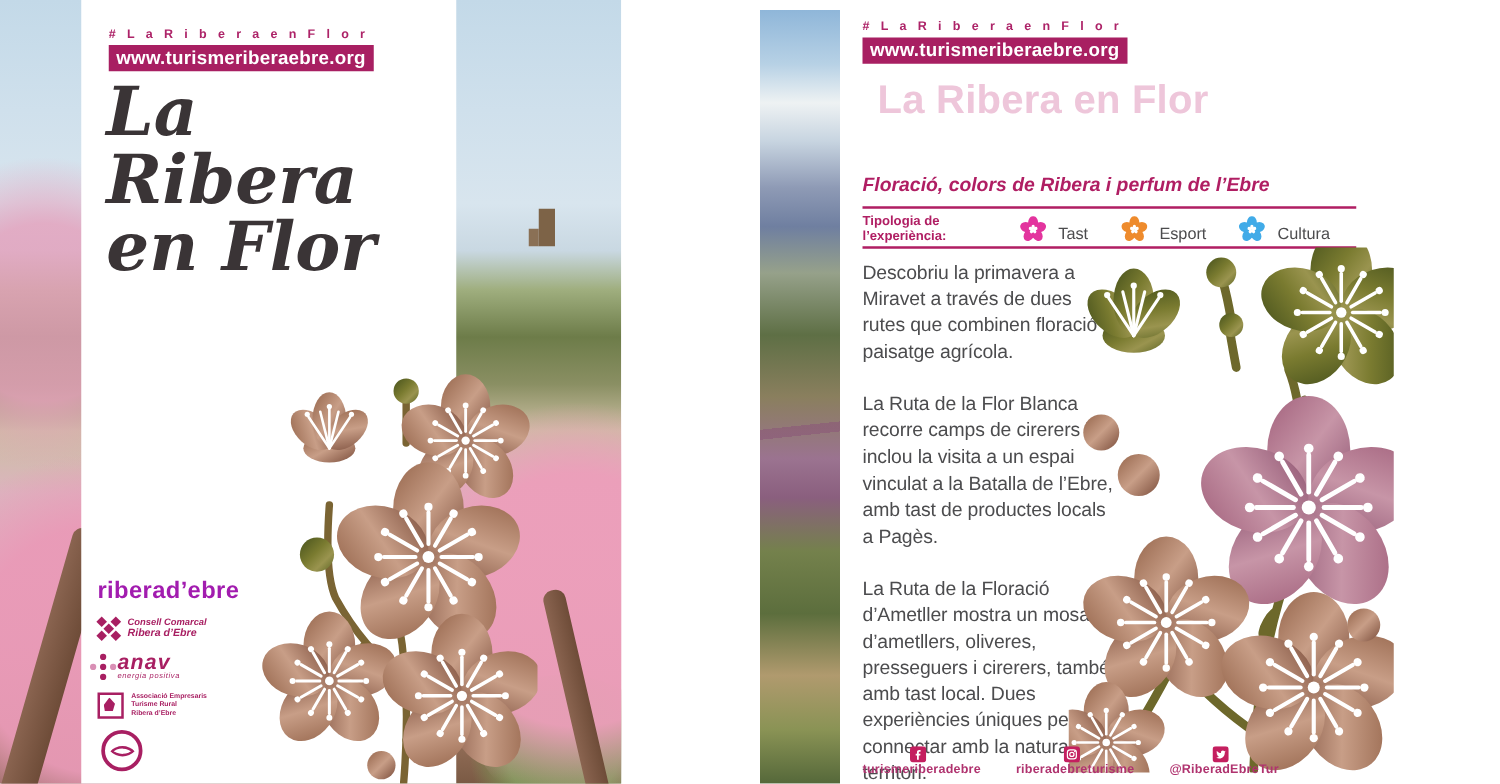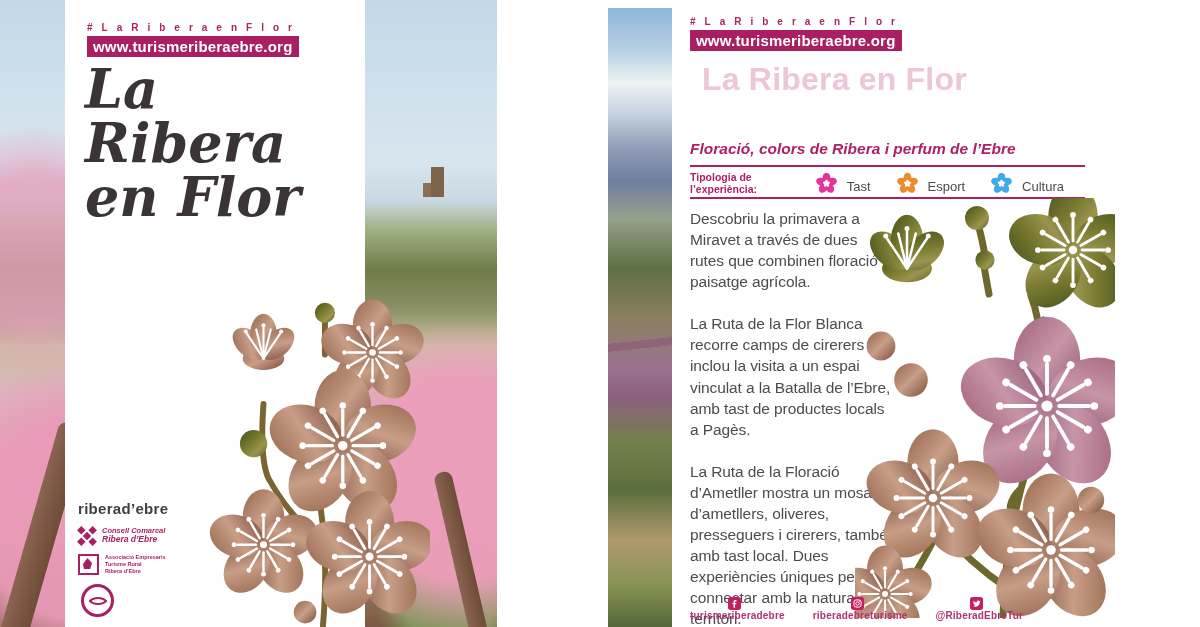--- a/index.html
+++ b/index.html
@@ -31,21 +31,21 @@
   .hashtag{color:#ad2368;font-weight:bold;font-size:10px;letter-spacing:9px;white-space:nowrap;}
   .left-hashtag{position:absolute;left:22px;top:22px;}
   .urlbar{display:inline-block;background:#a81f62;color:#fff;font-weight:bold;font-size:15px;
           padding:2px 6px;letter-spacing:.2px;}
   .left-url{position:absolute;left:22px;top:36px;}
   .script{font-family:"DejaVu Serif", serif;font-style:italic;font-weight:bold;color:#3a3436;}
   .left-title{position:absolute;left:20px;top:62px;font-size:54px;line-height:1.0;margin:0;}
 
   .logos{position:absolute;left:13px;bottom:10px;width:140px;color:#a81f62;}
   .logo-row{display:flex;align-items:center;margin-bottom:9px;}
-  .wordmark{font-size:15px;font-weight:bold;letter-spacing:.3px;color:#404040;margin-bottom:10px;}
+  .wordmark{font-size:19px;font-weight:bold;letter-spacing:.3px;color:#a21caf;margin-bottom:10px;}
   .cross-mark{width:6px;height:6px;background:#a81f62;transform:rotate(45deg);
       box-shadow:-8px 0 #a81f62,8px 0 #a81f62,0 -8px #a81f62,0 8px #a81f62;margin:6px 12px 6px 6px;}
   .logo-lines{line-height:1.15;font-style:italic;}
   .l-small{font-size:7.5px;font-weight:bold;}
   .l-bold{font-size:8.5px;font-weight:bold;}
   .anav-mark{width:5px;height:5px;border-radius:50%;background:#a81f62;margin:0 9px 0 2px;
       box-shadow:8px 0 0 #d98fb5,-8px 0 0 #d98fb5,0 8px 0 #a81f62,0 -8px 0 #a81f62;}
   .anav-word{font-size:17px;font-weight:bold;letter-spacing:1px;line-height:1;}
   .anav-sub{font-size:6px;letter-spacing:.5px;}
   .assoc-ico{width:17px;height:17px;border:2px solid #a81f62;margin-right:6px;position:relative;flex:0 0 auto;}
@@ -213,20 +213,27 @@
       <div class="logos">
         <div class="wordmark">riberad’ebre</div>
         <div class="logo-row">
           <div class="cross-mark"></div>
           <div class="logo-lines">
             <div class="l-small">Consell Comarcal</div>
             <div class="l-bold">Ribera d’Ebre</div>
           </div>
         </div>
         <div class="logo-row">
+          <div class="anav-mark"></div>
+          <div class="logo-lines">
+            <div class="anav-word">anav</div>
+            <div class="anav-sub">energia positiva</div>
+          </div>
+        </div>
+        <div class="logo-row">
           <div class="assoc-ico"></div>
           <div class="assoc-lines">
             <div>Associació Empresaris</div>
             <div>Turisme Rural</div>
             <div>Ribera d’Ebre</div>
           </div>
         </div>
         <div class="terres" aria-label="Terres de l’Ebre">
           <div class="leaf"></div>
         </div>

